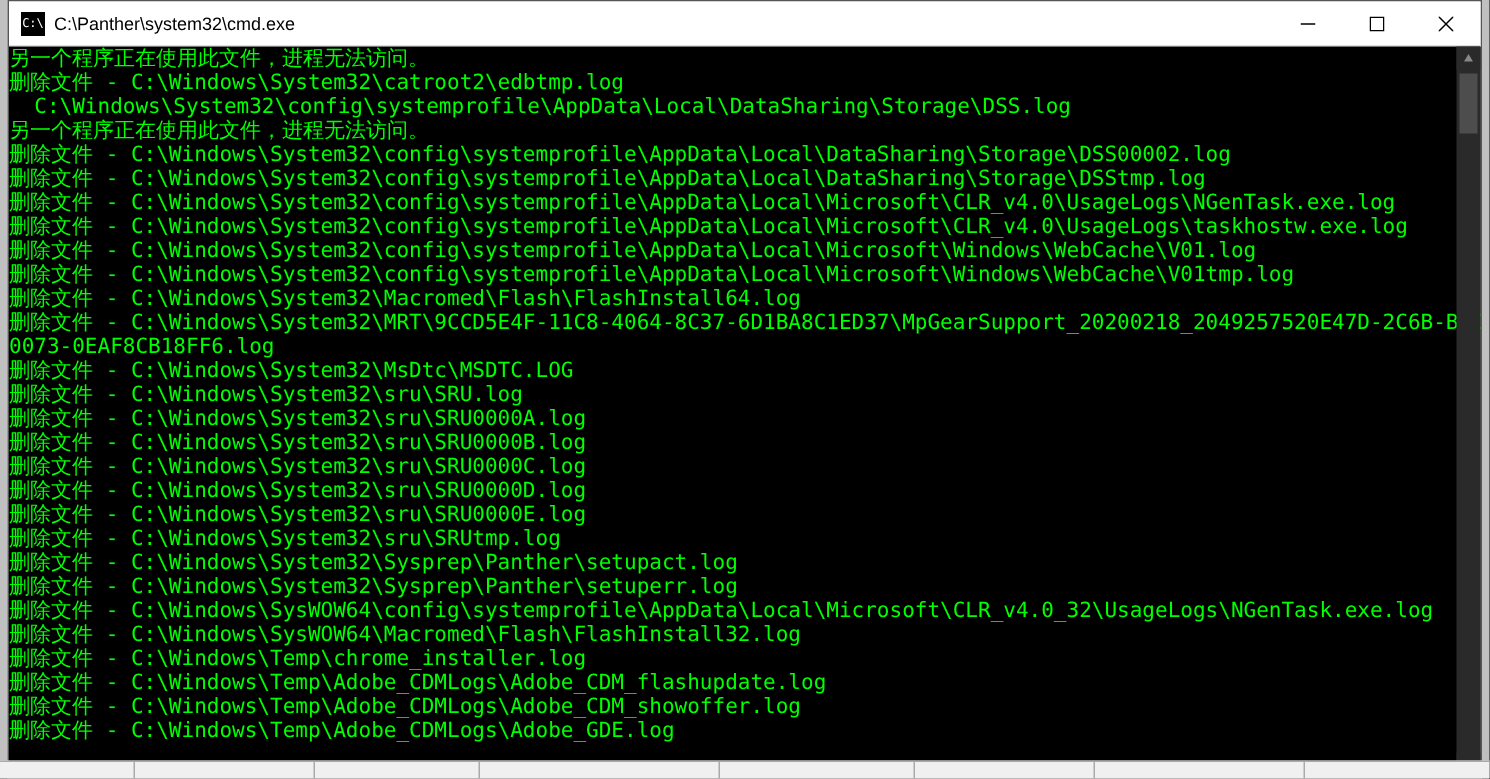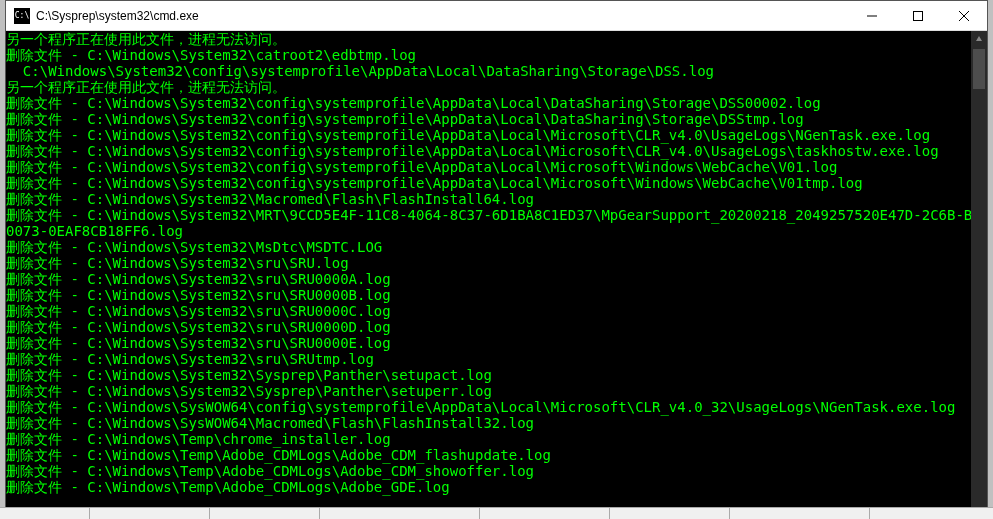--- a/index.html
+++ b/index.html
@@ -122,21 +122,21 @@
   border-right: 1px solid #aaa;
   height: 100%;
 }
 </style>
 </head>
 <body>
 
 <div class="window">
   <div class="titlebar">
     <div class="titlebar-icon">C:\</div>
-    <div class="titlebar-text">C:\Sysprep\system32\cmd.exe</div>
+    <div class="titlebar-text">C:\Panther\system32\cmd.exe</div>
     <div class="titlebar-buttons">
       <div class="tb-btn">
         <svg viewBox="0 0 10 10">
             <rect x="0" y="4.5" width="10" height="1" fill="currentColor"></rect>
           </svg>
       </div>
       <div class="tb-btn">
         <svg viewBox="0 0 10 10">
             <rect x="0.5" y="0.5" width="9" height="9" fill="none" stroke="currentColor" stroke-width="1"></rect>
           </svg>

